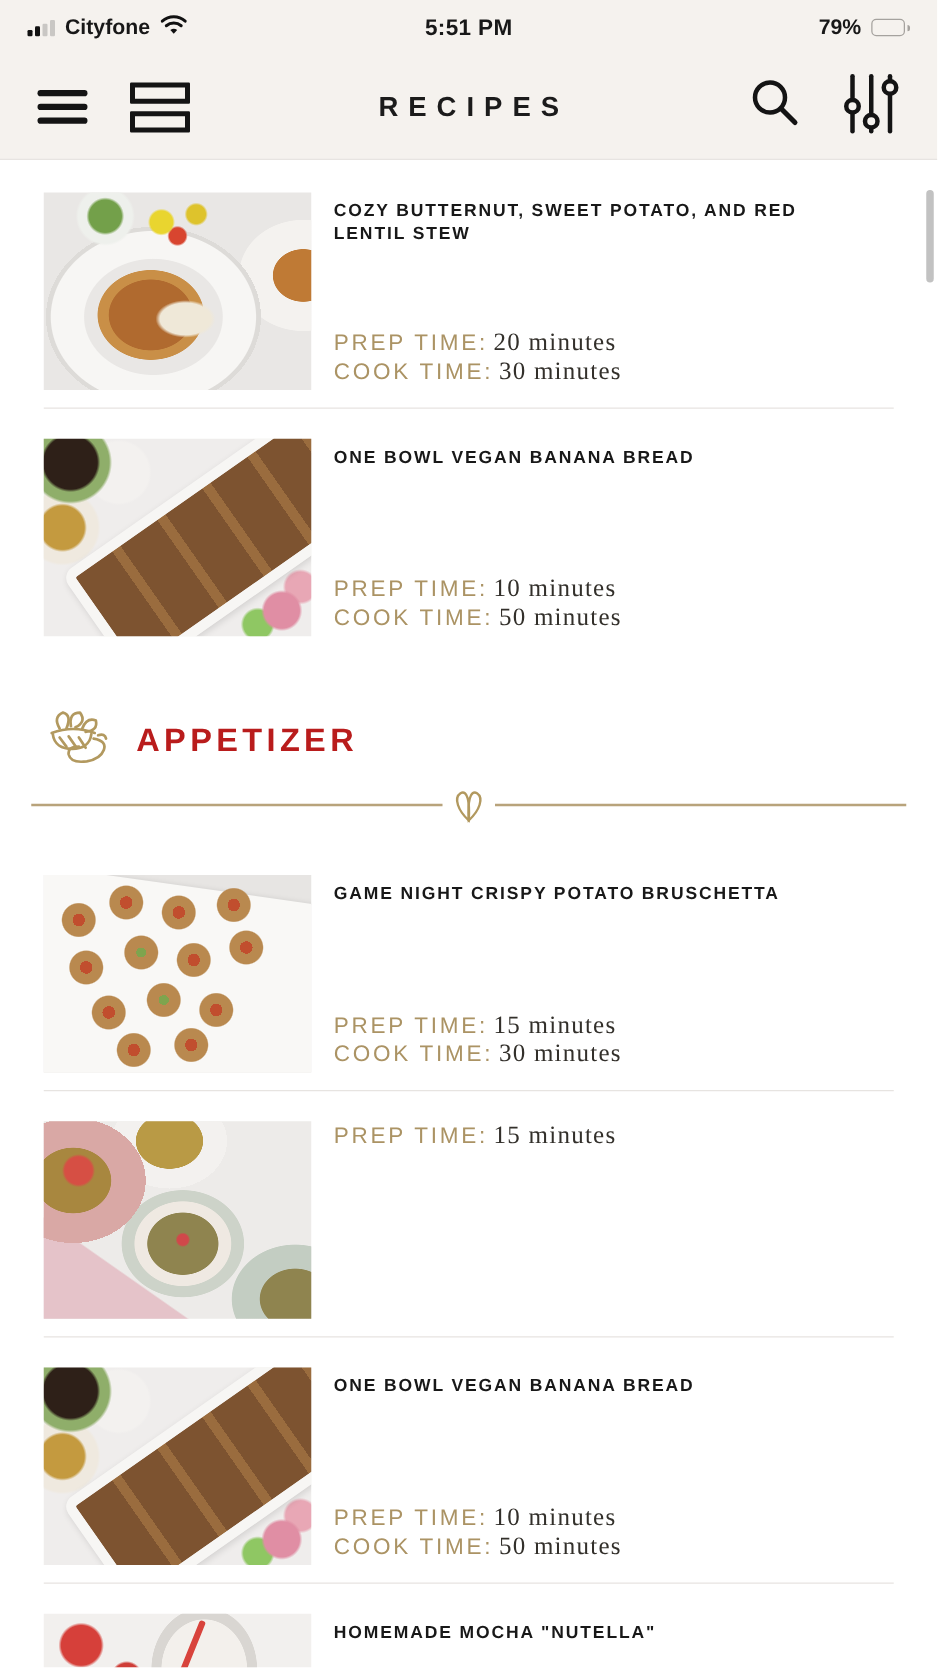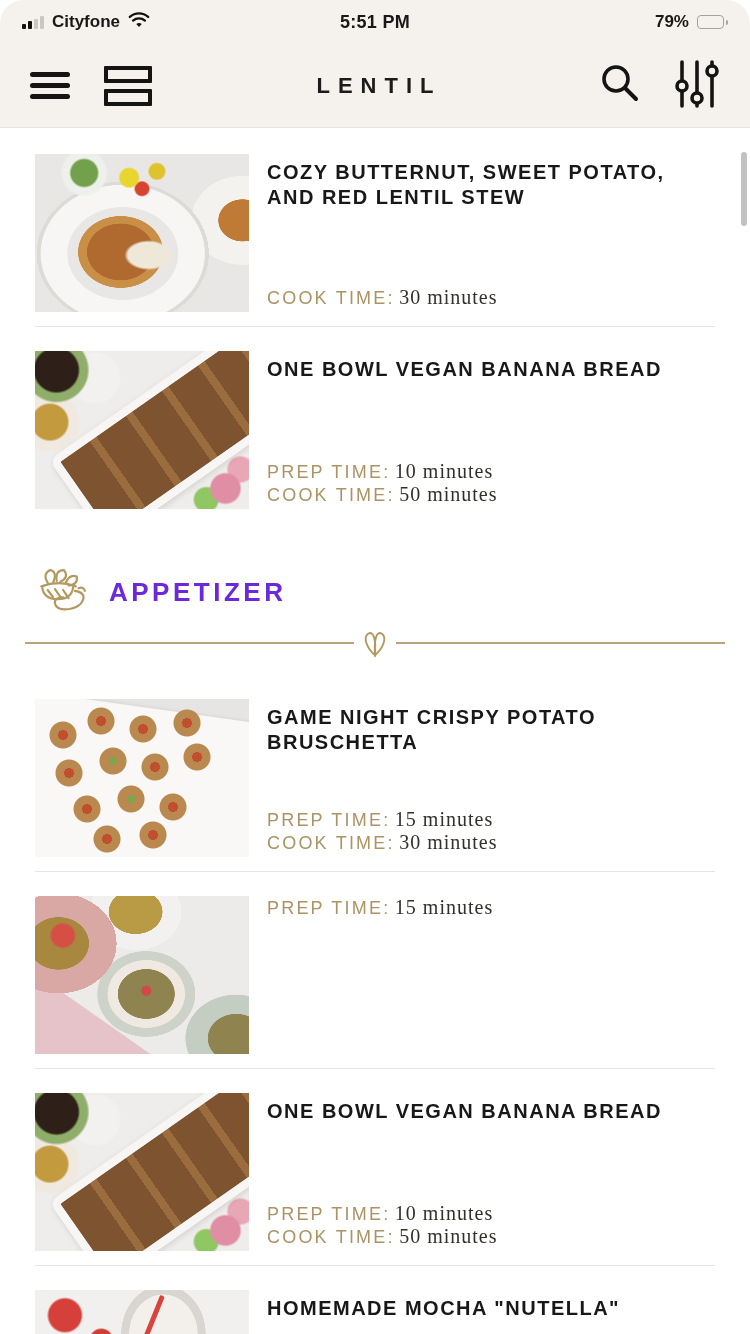--- a/index.html
+++ b/index.html
@@ -1,20 +1,20 @@
 <!DOCTYPE html>
 <html style="--accent: #ab9364; --header-bg: #f5f2ee; --separator: #e7e4e1; --battery: #fdc70c; --scrollbar: #c2c2c2;"><head>
 <meta charset="utf-8">
 <style>
   * { margin:0; padding:0; box-sizing:border-box; }
   html,body { background:#fff; }
   .phone {
     position:relative; width:750px; height:1334px; margin:0 auto;
     background:#fff; overflow:hidden;
-    font-family:"Liberation Sans", sans-serif; color:#181818;border-radius:24px;
+    font-family:"Liberation Sans", sans-serif; color:#181818;
   }
 
   
   .status-bar {
     height:44px; background:var(--header-bg,#f5f2ee);
     display:flex; align-items:center; justify-content:space-between;
     padding:0 22px; font-size:17px; font-weight:bold;
   }
   .sb-left, .sb-right { display:flex; align-items:center; gap:8px; width:230px; }
   .sb-right { justify-content:flex-end; }
@@ -51,37 +51,37 @@
   .view-toggle { display:flex; flex-direction:column; gap:6px; cursor:pointer; }
   .view-toggle i { display:block; width:48px; height:17px; border:4.5px solid #141414; border-radius:1px; }
 
   
   .list { padding:2px 35px 0 35px; }
   .sep { height:1px; background:var(--separator,#e7e4e1); }
   .row { display:flex; padding:24px 0 14px 0; cursor:pointer; }
   .row.tight { padding-bottom:0; }
   .row-text { display:flex; flex-direction:column; justify-content:space-between; margin-left:18px; width:412px; }
   .recipe-title {
-    font-size:20px; font-weight:bold; letter-spacing:1.5px; line-height:1.25;
+    font-size:14px; font-weight:bold; letter-spacing:1.5px; line-height:1.25;
     color:#181818; margin-top:6px; text-transform:uppercase;
   }
   .times { line-height:1.18; padding-bottom:2px; }
   .time-line { white-space:nowrap; }
   .time-label {
     color:var(--accent,#ab9364); font-size:18px; letter-spacing:2.2px; font-weight:400;
   }
   .time-value {
     font-family:"Liberation Serif", serif; font-size:20px; letter-spacing:1px; color:#33302b;
   }
 
   
   .section-header { margin-top:50px; }
   .section-title-row { display:flex; align-items:center; gap:16px; padding-left:-6px; }
   .section-title {
-    font-size:26px; font-weight:bold; letter-spacing:3.5px; color:#6d28d9; text-transform:uppercase;
+    font-size:26px; font-weight:bold; letter-spacing:3.5px; color:#b91c1c; text-transform:uppercase;
   }
   .section-divider { display:flex; align-items:center; margin:2px 0 0 -10px; width:700px; }
   .section-divider .dline { flex:1; height:1.5px; background:var(--accent,#ab9364); opacity:.85; }
   .section-divider svg { margin:0 4px; }
   .after-section { padding-top:40px; }
 
   
   .thumb { flex:0 0 214px; width:214px; height:158px; position:relative; overflow:hidden; background:#ebe9e7; }
   .thumb-stew {
     background:
@@ -191,21 +191,21 @@
     <div class="sb-right">
       <span>79%</span>
       <span class="battery">
         <span class="battery-body"><span class="battery-fill"></span></span>
         <span class="battery-tip"></span>
       </span>
     </div>
   </div>
 
   <div class="nav-header">
-    <div class="nav-title">LENTIL</div>
+    <div class="nav-title">RECIPES</div>
     <div class="nav-left">
       <span class="hamburger">
           <i></i>
           <i></i>
           <i></i>
         </span>
       <span class="view-toggle">
           <i></i>
           <i></i>
         </span>
@@ -230,20 +230,21 @@
     </div>
   </div>
 
   <div class="list">
 
     <div class="row">
       <div class="thumb thumb-stew"></div>
       <div class="row-text">
         <div class="recipe-title">COZY BUTTERNUT, SWEET POTATO, AND RED LENTIL STEW</div>
         <div class="times">
+          <div class="time-line"><span class="time-label">PREP TIME:</span> <span class="time-value">20 minutes</span></div>
           <div class="time-line"><span class="time-label">COOK TIME:</span> <span class="time-value">30 minutes</span></div>
         </div>
       </div>
     </div>
 
     <div class="sep"></div>
 
     <div class="row tight">
       <div class="thumb thumb-banana"></div>
       <div class="row-text">

